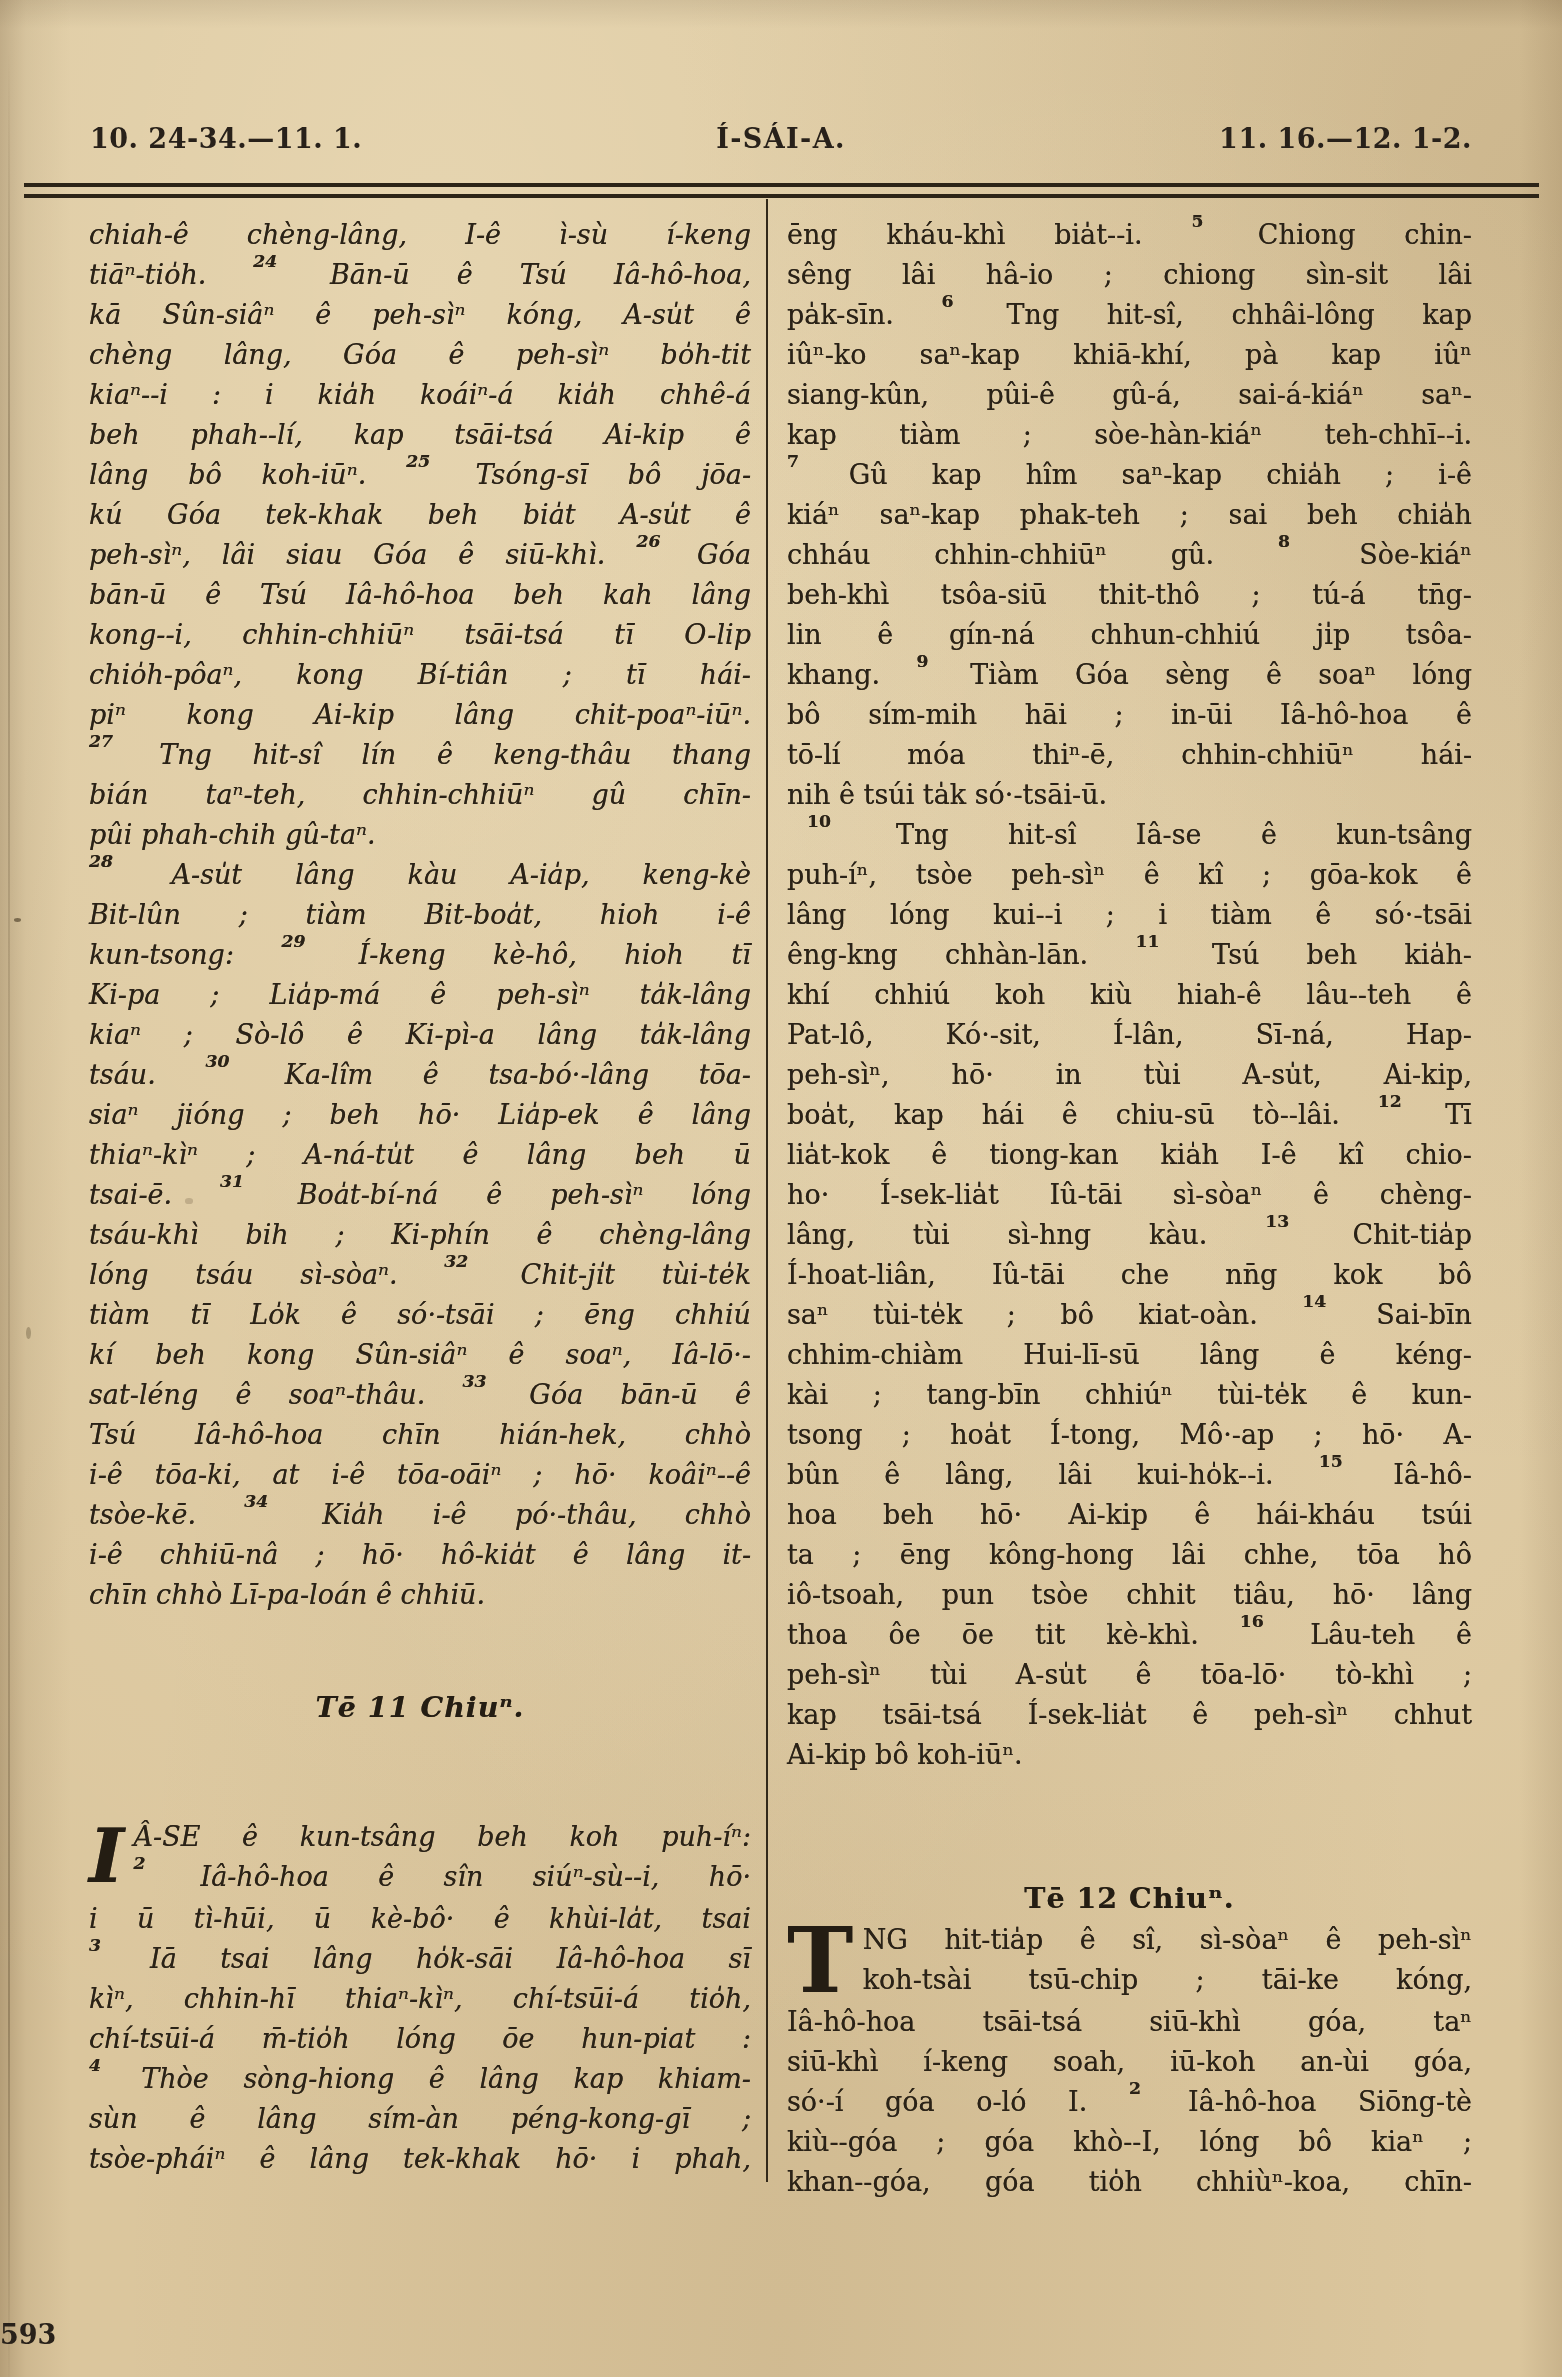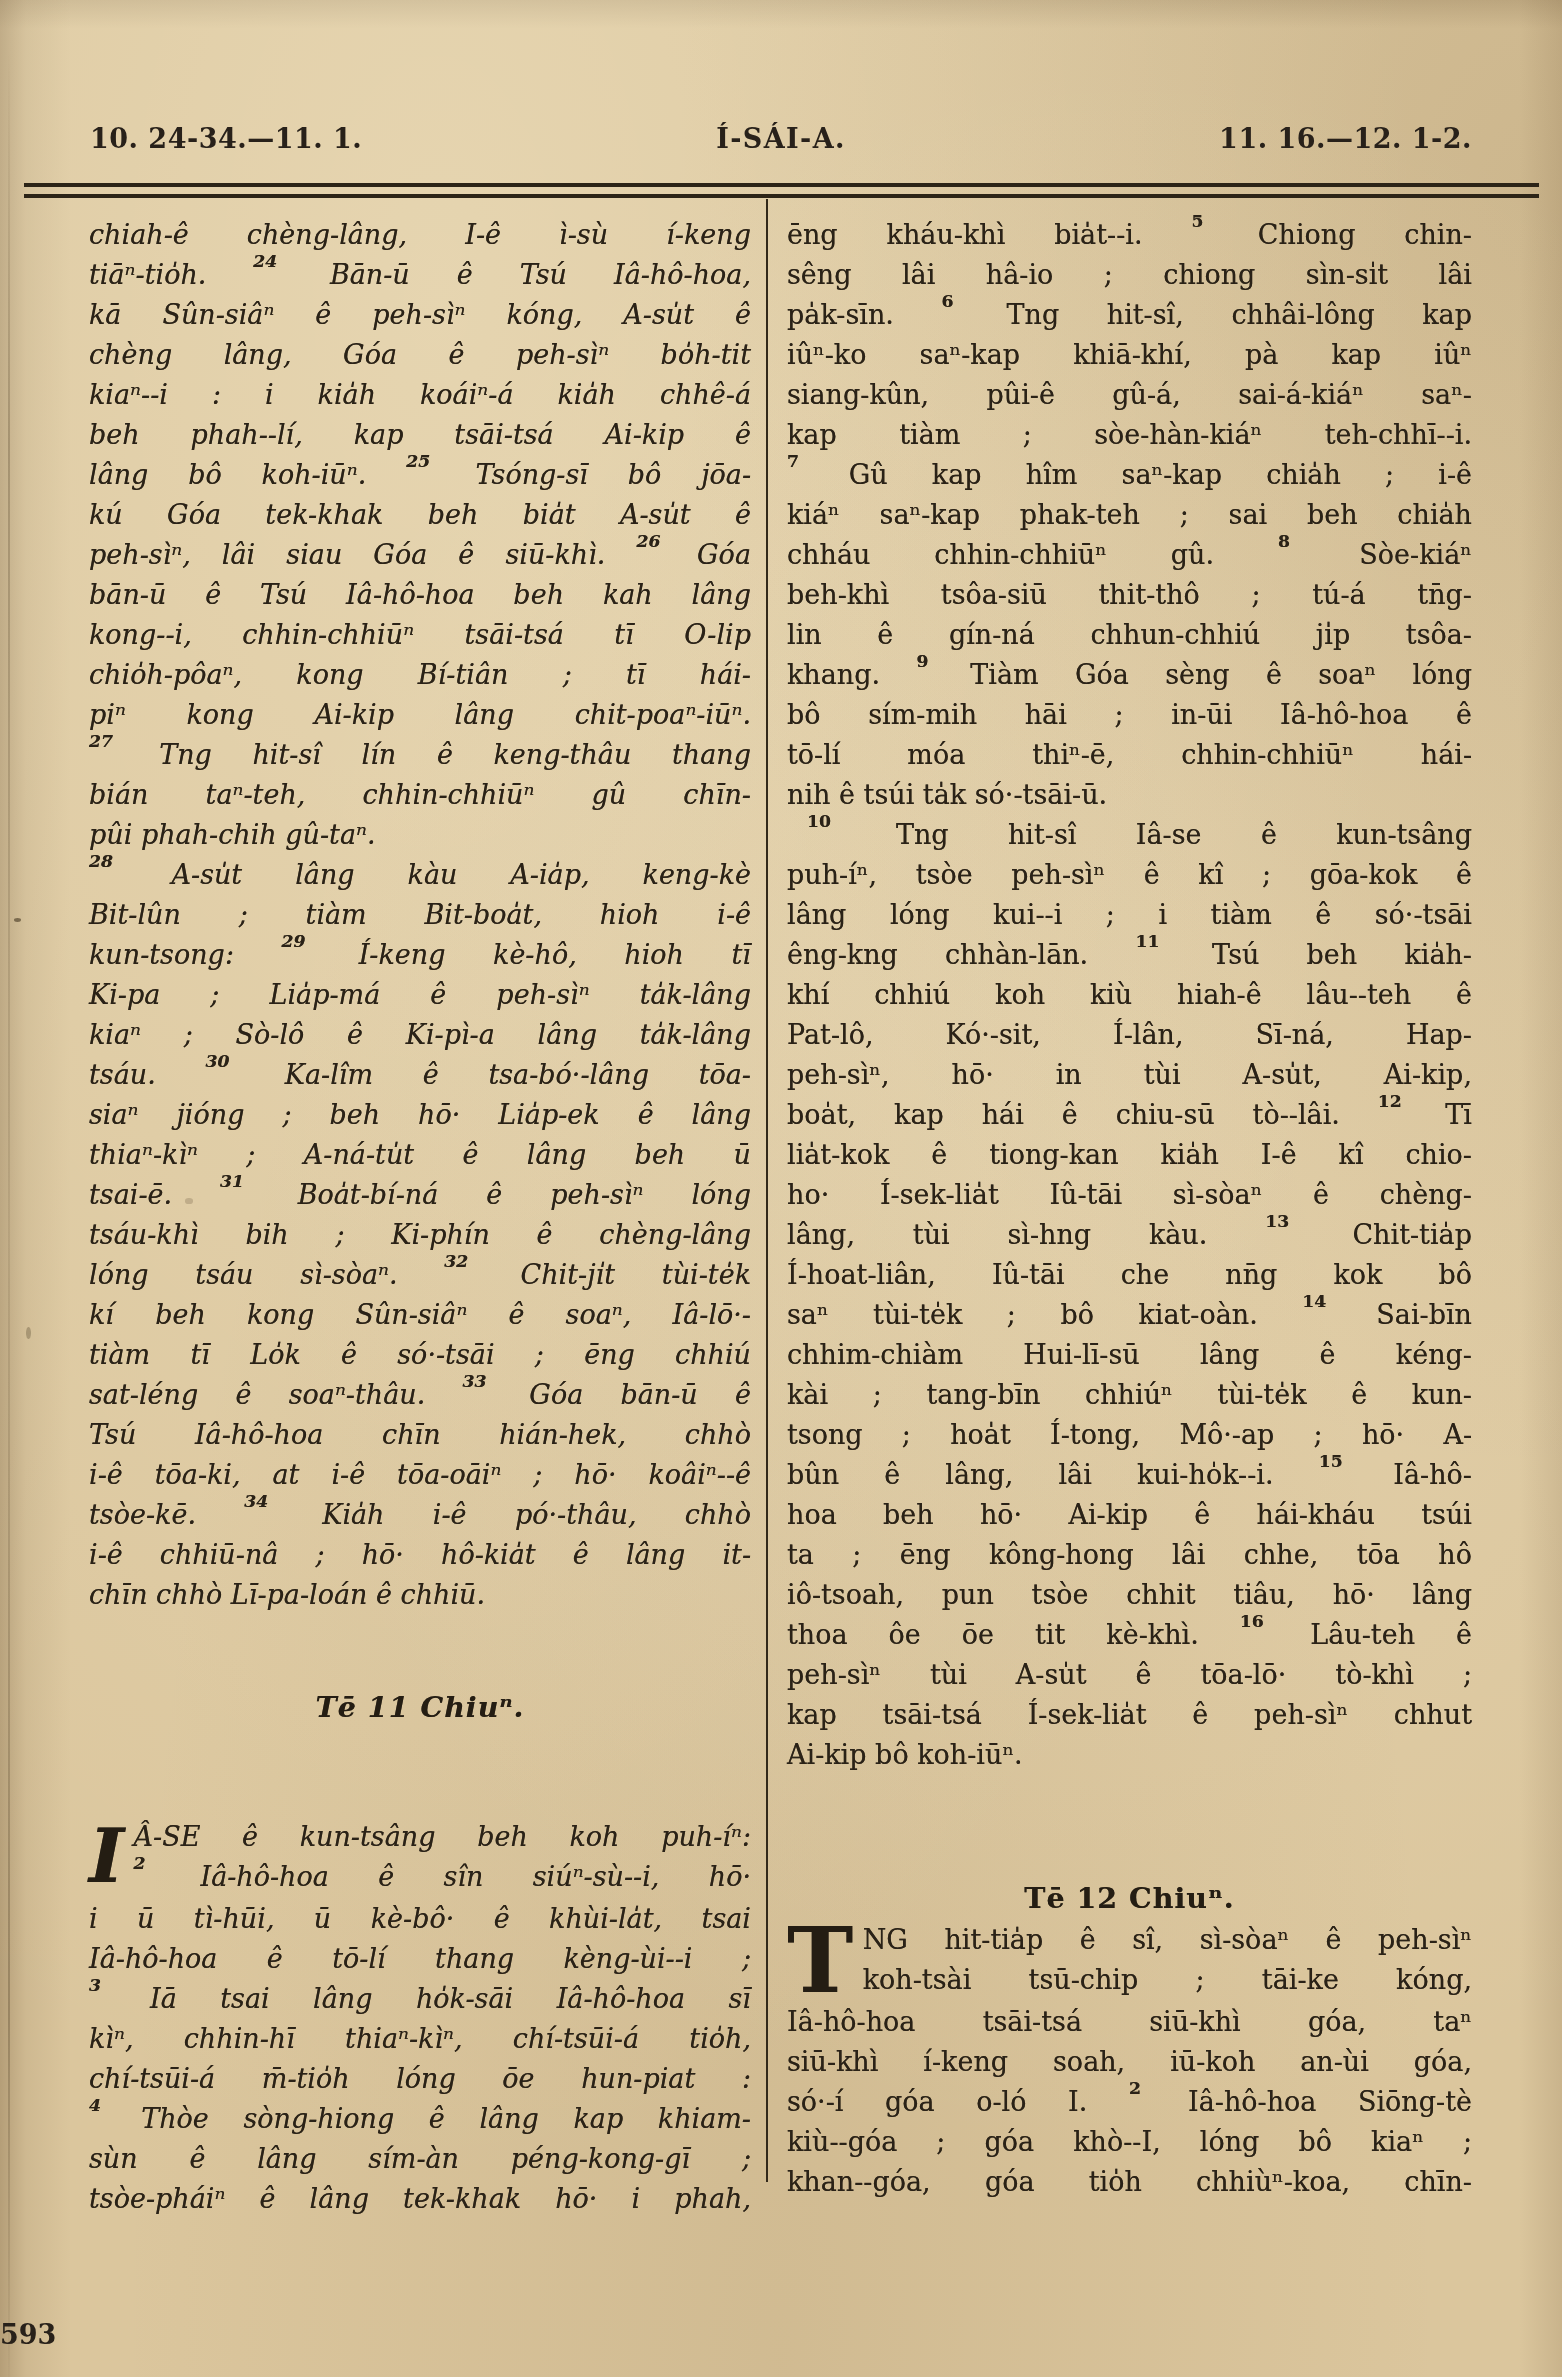--- a/index.html
+++ b/index.html
@@ -110,36 +110,35 @@
       <div class="tl">Bit-lûn ; tiàm Bit-boa̍t, hioh i-ê</div>
       <div class="tl">kun-tsong: <sup class="v">29</sup> Í-keng kè-hô, hioh tī</div>
       <div class="tl">Ki-pa ; Lia̍p-má ê peh-sìⁿ ta̍k-lâng</div>
       <div class="tl">kiaⁿ ; Sò-lô ê Ki-pì-a lâng ta̍k-lâng</div>
       <div class="tl">tsáu. <sup class="v">30</sup> Ka-lîm ê tsa-bó·-lâng tōa-</div>
       <div class="tl">siaⁿ jióng ; beh hō· Lia̍p-ek ê lâng</div>
       <div class="tl">thiaⁿ-kìⁿ ; A-ná-tu̍t ê lâng beh ū</div>
       <div class="tl">tsai-ē. <sup class="v">31</sup> Boa̍t-bí-ná ê peh-sìⁿ lóng</div>
       <div class="tl">tsáu-khì bih ; Ki-phín ê chèng-lâng</div>
       <div class="tl">lóng tsáu sì-sòaⁿ. <sup class="v">32</sup> Chit-ji̍t tùi-te̍k</div>
+      <div class="tl">tiàm tī Lo̍k ê só·-tsāi ; ēng chhiú</div>
       <div class="tl">kí beh kong Sûn-siâⁿ ê soaⁿ, Iâ-lō·-</div>
-      <div class="tl">tiàm tī Lo̍k ê só·-tsāi ; ēng chhiú</div>
       <div class="tl">sat-léng ê soaⁿ-thâu. <sup class="v">33</sup> Góa bān-ū ê</div>
       <div class="tl">Tsú Iâ-hô-hoa chīn hián-hek, chhò</div>
       <div class="tl">i-ê tōa-ki, at i-ê tōa-oāiⁿ ; hō· koâiⁿ--ê</div>
       <div class="tl">tsòe-kē. <sup class="v">34</sup> Kia̍h i-ê pó·-thâu, chhò</div>
       <div class="tl">i-ê chhiū-nâ ; hō· hô-kia̍t ê lâng it-</div>
       <div class="tl short">chīn chhò Lī-pa-loán ê chhiū.</div>
       <div class="chapter-heading">Tē 11 Chiuⁿ.</div>
       <div class="dc-block">
         <span class="cap cap-i">I</span>
         <div class="tl">Â-SE ê kun-tsâng beh koh puh-íⁿ:</div>
         <div class="tl"><sup class="v">2</sup> Iâ-hô-hoa ê sîn siúⁿ-sù--i, hō·</div>
       </div>
       <div class="tl">i ū tì-hūi, ū kè-bô· ê khùi-la̍t, tsai</div>
-      <div class="tl">Iâ-hô-hoa ê tō-lí thang kèng-ùi--i ;</div>
       <div class="tl"><sup class="v">3</sup> Iā tsai lâng ho̍k-sāi Iâ-hô-hoa sī</div>
       <div class="tl">kìⁿ, chhin-hī thiaⁿ-kìⁿ, chí-tsūi-á tio̍h,</div>
       <div class="tl">chí-tsūi-á m̄-tio̍h lóng ōe hun-piat :</div>
       <div class="tl"><sup class="v">4</sup> Thòe sòng-hiong ê lâng kap khiam-</div>
       <div class="tl">sùn ê lâng sím-àn péng-kong-gī ;</div>
       <div class="tl">tsòe-pháiⁿ ê lâng tek-khak hō· i phah,</div>
     </div>
   <div id="col-right" class="col">
       <div class="tl">ēng kháu-khì bia̍t--i. <sup class="v">5</sup> Chiong chin-</div>
       <div class="tl">sêng lâi hâ-io ; chiong sìn-si̍t lâi</div>

